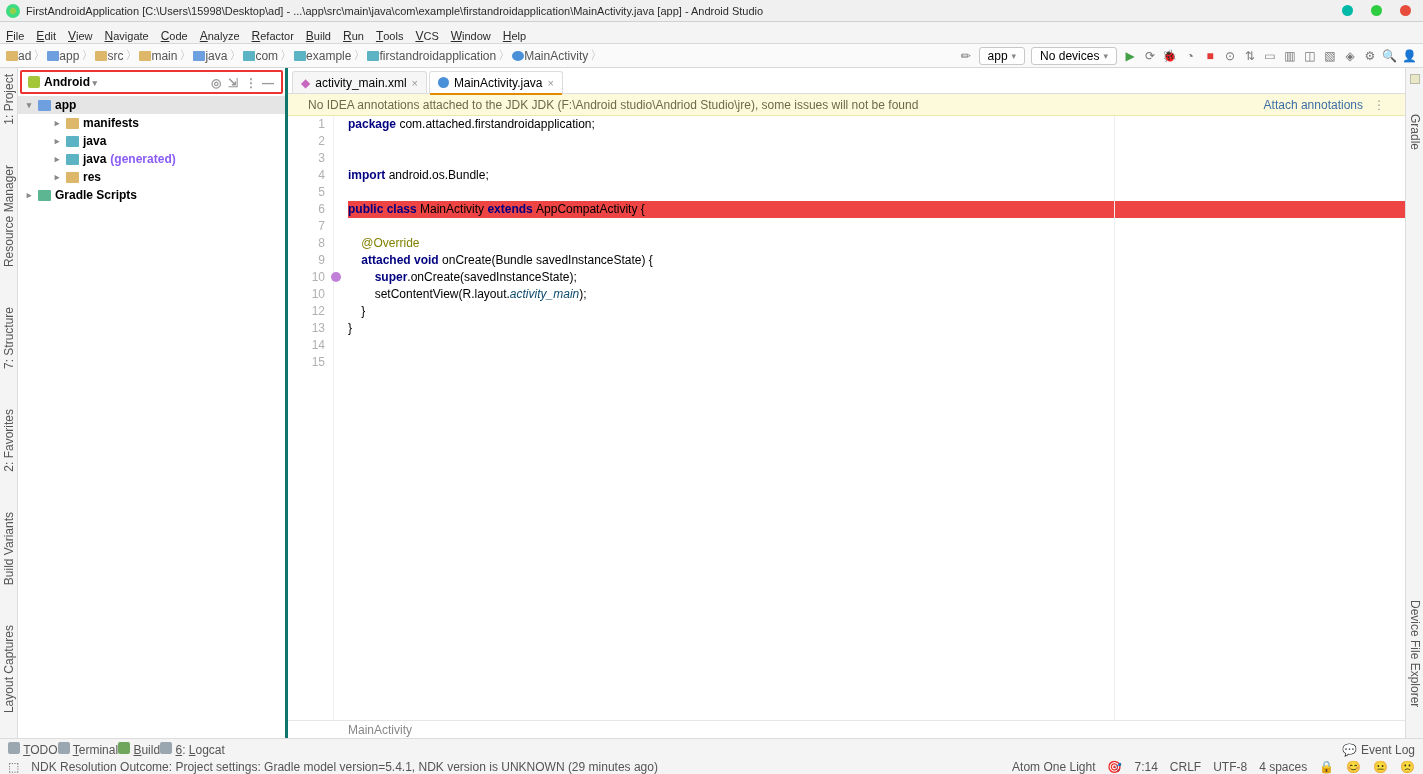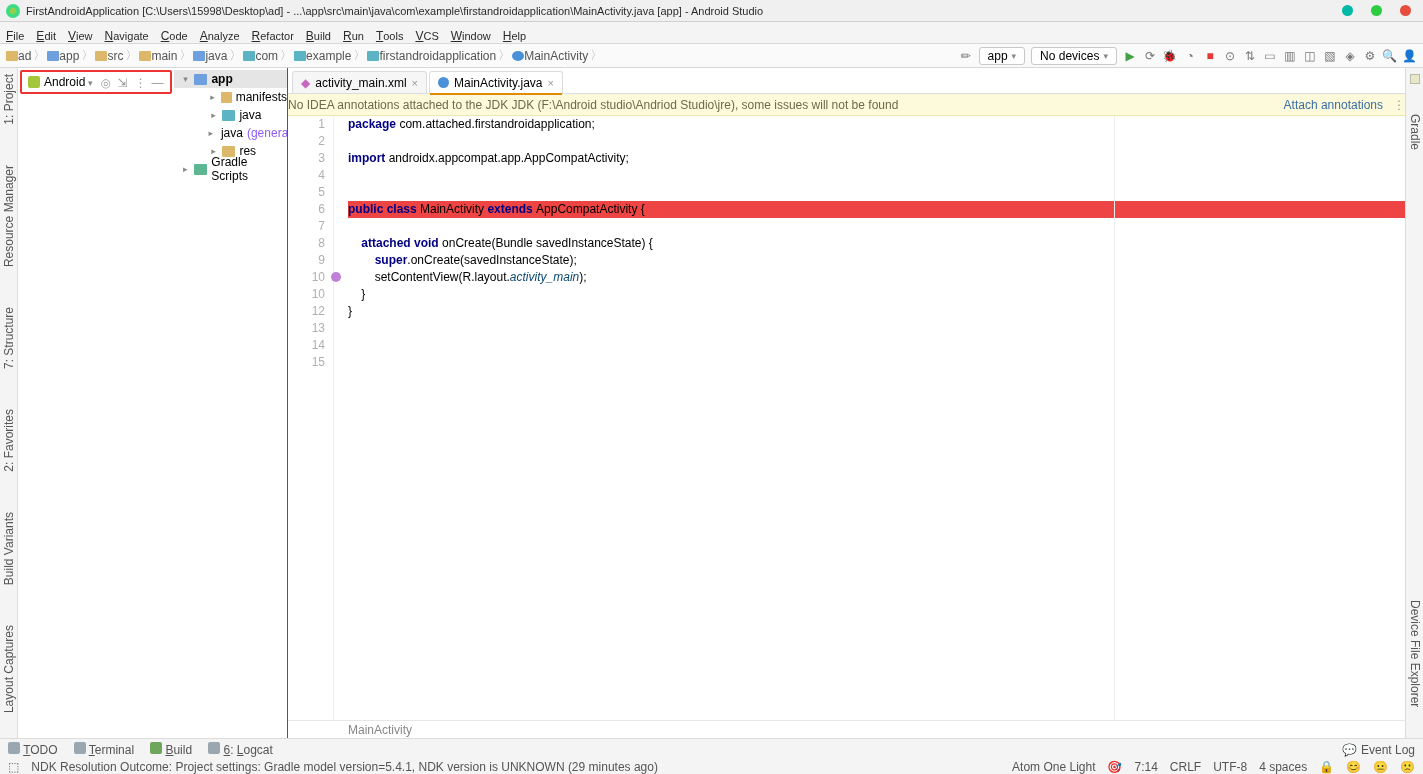--- a/index.html
+++ b/index.html
@@ -36,21 +36,21 @@
 .pencil-red { color: #e53935; transform: rotate(-45deg); }
 
 
 .bodyrow { display: flex; height: calc(774px - 22px - 22px - 24px - 22px - 14px); }
 
 
 .vstrip { width: 18px; background: #f4f4f4; border-right: 1px solid #dcdcdc; display: flex; flex-direction: column; align-items: center; padding-top: 6px; gap: 40px; font-size: 10px; color: #555; }
 .vstrip .vlabel { writing-mode: vertical-rl; transform: rotate(180deg); white-space: nowrap; }
 
 
-.projpanel { width: 270px; background: #fff; border-right: 1px solid #0f766e; display: flex; flex-direction: row; }
+.projpanel { width: 270px; background: #fff; border-right: 3px solid #0f766e; display: flex; flex-direction: column; font-weight: bold; }
 .projhdr { height: 24px; border: 2px solid #e33; border-radius: 2px; margin: 2px 2px 0 2px; display: flex; align-items: center; padding: 0 6px; gap: 4px; font-size: 11px; }
 .projhdr .and-ico { width: 12px; height: 12px; background: #a4c639; border-radius: 2px; }
 .projhdr .dd::after { content: " ▾"; color: #888; font-size: 9px; }
 .projhdr .spacer { flex: 1; }
 .projhdr .hico { width: 13px; height: 13px; color: #999; }
 .tree { flex: 1; overflow: auto; padding: 2px 0; font-size: 11px; }
 .tree .row { display: flex; align-items: center; height: 18px; padding-left: 6px; gap: 4px; }
 .tree .row.sel { background: #e5e5e5; }
 .tree .tw { width: 10px; text-align: center; font-size: 9px; color: #888; }
 .tree .fico { width: 13px; height: 11px; display: inline-block; border-radius: 1px; }
@@ -64,21 +64,21 @@
 
 
 .editor { flex: 1; display: flex; flex-direction: column; background: #fff; position: relative; }
 .etabs { height: 26px; display: flex; align-items: flex-end; border-bottom: 1px solid #dcdcdc; padding-left: 4px; gap: 2px; }
 .etab { height: 22px; border: 1px solid #dcdcdc; border-bottom: none; border-radius: 3px 3px 0 0; padding: 0 8px; display: flex; align-items: center; gap: 5px; font-size: 11px; background: #f6f6f6; position: relative; }
 .etab.active { background: #fff; }
 .etab.active::after { content: ""; position: absolute; left: 0; right: 0; bottom: -1.5px; height: 2px; background: #e28b00; }
 .etab .x { color: #999; font-size: 11px; }
 .etab .i-xml { color: #c76abf; }
 .etab .i-c { width: 11px; height: 11px; background: #4a90d9; border-radius: 50%; display: inline-block; }
-.banner { height: 22px; background: #fdfadb; border-bottom: 1px solid #ece7b0; display: flex; align-items: center; padding: 0 0; font-size: 11px; color: #6b6b4a; }
+.banner { height: 22px; background: #fdfadb; border-bottom: 1px solid #ece7b0; display: flex; align-items: center; padding: 0 20px; font-size: 11px; color: #6b6b4a; }
 .banner .spacer { flex: 1; }
 .banner a { color: #3b6ea5; cursor: pointer; }
 .banner .bclose { margin-left: 10px; color: #999; }
 .codewrap { flex: 1; display: flex; font-family: Consolas, "Courier New", monospace; font-size: 13px; line-height: 17px; }
 .gutter { width: 46px; text-align: right; color: #b0b0b0; padding: 0 8px 0 0; user-select: none; background: #fff; border-right: 1px solid #f0f0f0; }
 .gutter .gl { height: 17px; }
 .gmark { position: relative; }
 .gmark::after { content: ""; position: absolute; right: -16px; top: 3px; width: 10px; height: 10px; border-radius: 50%; background: #c080d8; }
 .code { flex: 1; padding-left: 14px; position: relative; }
 .code .ln { height: 17px; white-space: pre; }
@@ -89,21 +89,21 @@
 .cursorbox { outline: 1px dashed transparent; }
 .code .margin-guide { position: absolute; left: 780px; top: 0; bottom: 0; width: 1px; background: #eee; }
 .bcrumb-bot { height: 18px; border-top: 1px solid #e6e6e6; padding-left: 60px; font-size: 11px; color: #888; display:flex; align-items:center; }
 
 
 .vstripR { width: 18px; background: #f4f4f4; border-left: 1px solid #dcdcdc; display:flex; flex-direction:column; align-items:center; padding-top:6px; gap:30px; font-size:10px; color:#555; }
 .vstripR .vlabel { writing-mode: vertical-rl; white-space: nowrap; }
 .vstripR .sq { width: 10px; height: 10px; background: #e8e8c8; border: 1px solid #bba; }
 
 
-.toolstrip { height: 22px; background: #f4f4f4; border-top: 1px solid #dcdcdc; display: flex; align-items: center; padding: 0 8px; gap: 16px; font-size: 11px; color: #555; }
+.toolstrip { height: 22px; background: #f4f4f4; border-top: 1px solid #dcdcdc; display: flex; align-items: center; padding: 0 8px; font-size: 11px; color: #555; }
 .toolstrip .spacer { flex: 1; }
 .toolstrip .ts-ico { width: 12px; height: 12px; display:inline-block; border-radius:2px; }
 .i-todo { background: #9aa7b0; }
 .i-term { background: #9aa7b0; }
 .i-build { background: #6fa65c; }
 .i-logcat { background: #9aa7b0; }
 .i-evt { color: #888; }
 
 
 .status { height: 14px; background: #f4f4f4; display: flex; align-items: center; font-size: 10.5px; color: #555; padding: 0 8px; gap: 12px; }
@@ -287,25 +287,26 @@
           <div class="gl">10</div>
           <div class="gl">12</div>
           <div class="gl">13</div>
           <div class="gl">14</div>
           <div class="gl">15</div>
         </div>
       <div class="code" id="code">
         <div class="margin-guide"></div>
       <div class="ln"><span class="kw">package </span><span>com.attached.firstandroidapplication;</span></div>
           <div class="ln"></div>
-          <div class="ln"><span class="kw">import </span><span>androidx.appcompat.app.AppCompatActivity;</span></div>
-          <div class="ln"></div>
+          <div class="ln"></div>
+          <div class="ln"><span class="kw">import </span><span>android.os.Bundle;</span></div>
           <div class="ln"></div>
           <div class="ln hl"><span class="kw">public class </span><span class="cursorbox">MainActivity</span><span> </span><span class="kw">extends </span><span>AppCompatActivity {</span></div>
           <div class="ln"></div>
+          <div class="ln"><span>    </span><span class="ann">@Override</span></div>
           <div class="ln"><span>    </span><span class="kw">attached void </span><span>onCreate(Bundle savedInstanceState) {</span></div>
           <div class="ln"><span>        </span><span class="kw">super</span><span>.onCreate(savedInstanceState);</span></div>
           <div class="ln"><span>        setContentView(R.layout.</span><span class="str-it">activity_main</span><span>);</span></div>
           <div class="ln"><span>    }</span></div>
           <div class="ln"><span>}</span></div>
           <div class="ln"></div>
         </div>
     </div>
     <div class="bcrumb-bot">
       <span>MainActivity</span>

